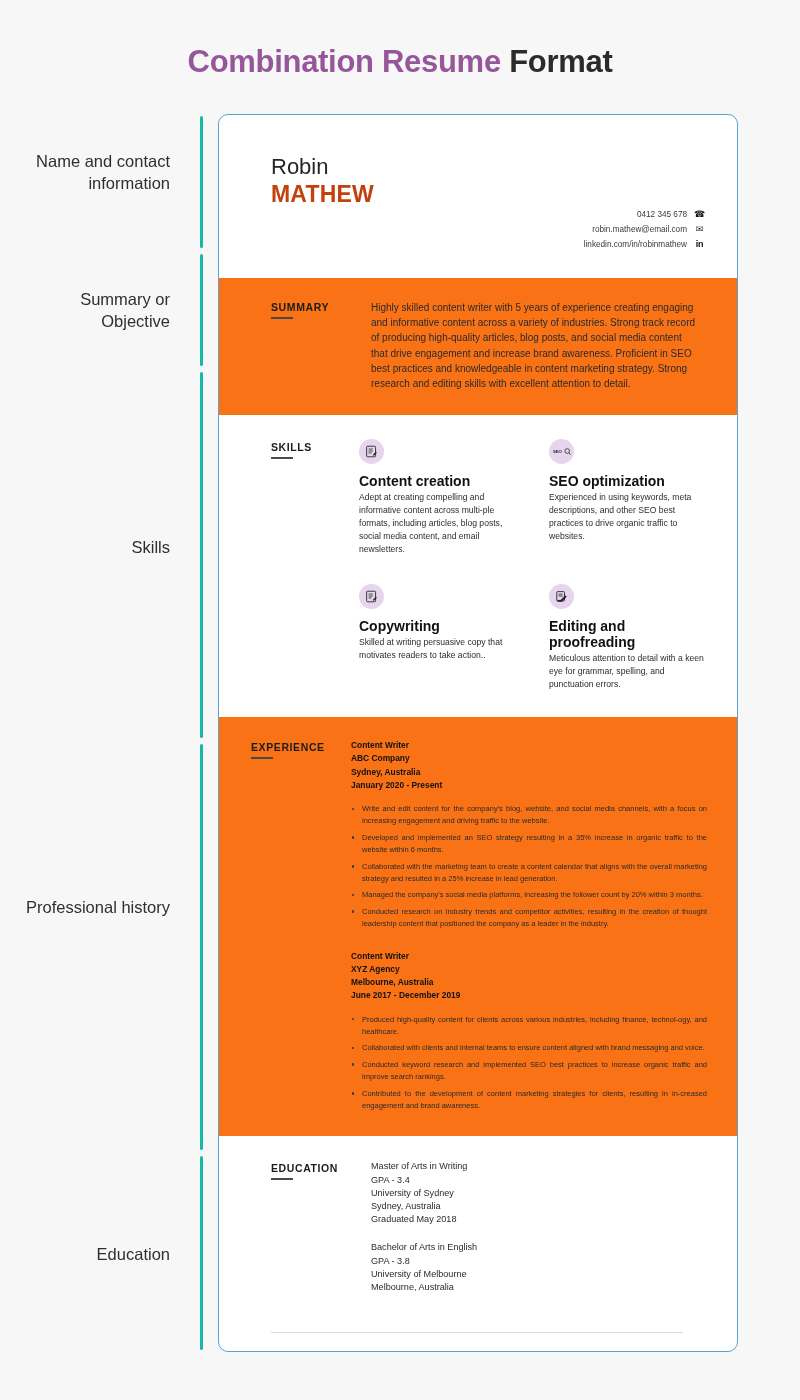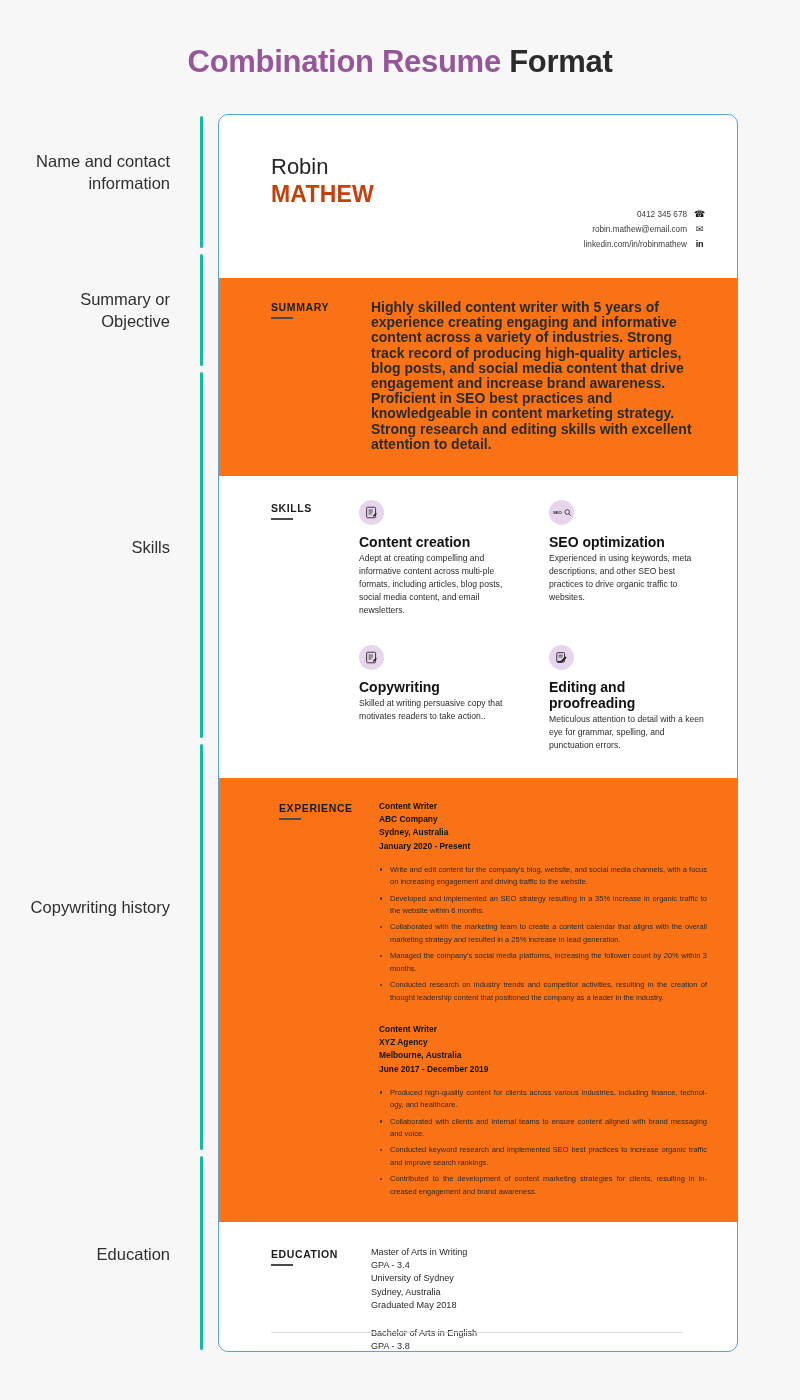--- a/index.html
+++ b/index.html
@@ -72,42 +72,42 @@
     font-size: 10.5px; font-weight: bold; letter-spacing: 0.6px;
     color: #1b1b1b; text-transform: uppercase;
   }
   .sec-label .rule {
     display: block; width: 22px; height: 1.6px; background: #4a4a4a; margin-top: 4px;
   }
 
   
   .summary-wrap { display: flex; padding: 22px 40px 24px 52px; }
   .summary-label { width: 100px; flex: none; padding-top: 1px; }
-  .summary-text { font-size: 14px; line-height: 15.2px; color: #2a2a2a; font-weight: bold; }
+  .summary-text { font-size: 10px; line-height: 15.2px; color: #2a2a2a; }
 
   
   .skills-wrap { display: flex; padding: 24px 28px 26px 52px; }
   .skills-label { width: 88px; flex: none; padding-top: 2px; }
   .skills-grid {
     flex: 1; display: grid; grid-template-columns: 1fr 1fr;
     column-gap: 30px; row-gap: 28px; align-content: start;
   }
   .skill-item { }
   .skill-ico {
     width: 25px; height: 25px; border-radius: 50%;
     background: #e6d5ec; display: flex; align-items: center; justify-content: center;
     margin-bottom: 9px;
   }
   .skill-ico svg { display: block; }
   .seo-glyph { font-size: 6.2px; font-weight: bold; color: #2b2b2b; letter-spacing: -0.1px; }
   .skill-title { font-size: 14px; font-weight: bold; color: #111; margin-bottom: 2px; }
   .skill-desc { font-size: 8.6px; line-height: 13px; color: #2c2c2c; }
 
   
-  .exp-wrap { display: flex; padding: 22px 30px 20px 60px; }
+  .exp-wrap { display: flex; padding: 22px 30px 20px 32px; }
   .exp-label { width: 100px; flex: none; padding-top: 2px; }
   .exp-body { flex: 1; }
   .job-head { font-size: 8.4px; font-weight: bold; color: #111; line-height: 13.2px; }
   .bullets { margin: 11px 0 0 0; padding: 0; list-style: none; }
   .bullets li {
     position: relative; padding-left: 11px; margin-bottom: 4px;
     font-size: 7.5px; line-height: 12.4px; color: #2a2a2a; text-align: justify;
   }
   .bullets li:before {
     content: ""; position: absolute; left: 1px; top: 4.6px;
@@ -132,21 +132,21 @@
 <div class="page">
 
   <div class="title">
     <span class="accent">Combination Resume</span>
     <span class="dark">Format</span>
   </div>
 
   <div class="guide-label" style="top:150px;">Name and contact information</div>
   <div class="guide-label" style="top:288px;">Summary or Objective</div>
   <div class="guide-label" style="top:536px;">Skills</div>
-  <div class="guide-label" style="top:896px;">Copywriting history</div>
+  <div class="guide-label" style="top:896px;">Professional history</div>
   <div class="guide-label" style="top:1243px;">Education</div>
 
   <div class="teal-bar" style="top:116px;  height:132px;"></div>
   <div class="teal-bar" style="top:254px;  height:112px;"></div>
   <div class="teal-bar" style="top:372px;  height:366px;"></div>
   <div class="teal-bar" style="top:744px;  height:406px;"></div>
   <div class="teal-bar" style="top:1156px; height:194px;"></div>
 
   <div class="card">
 

